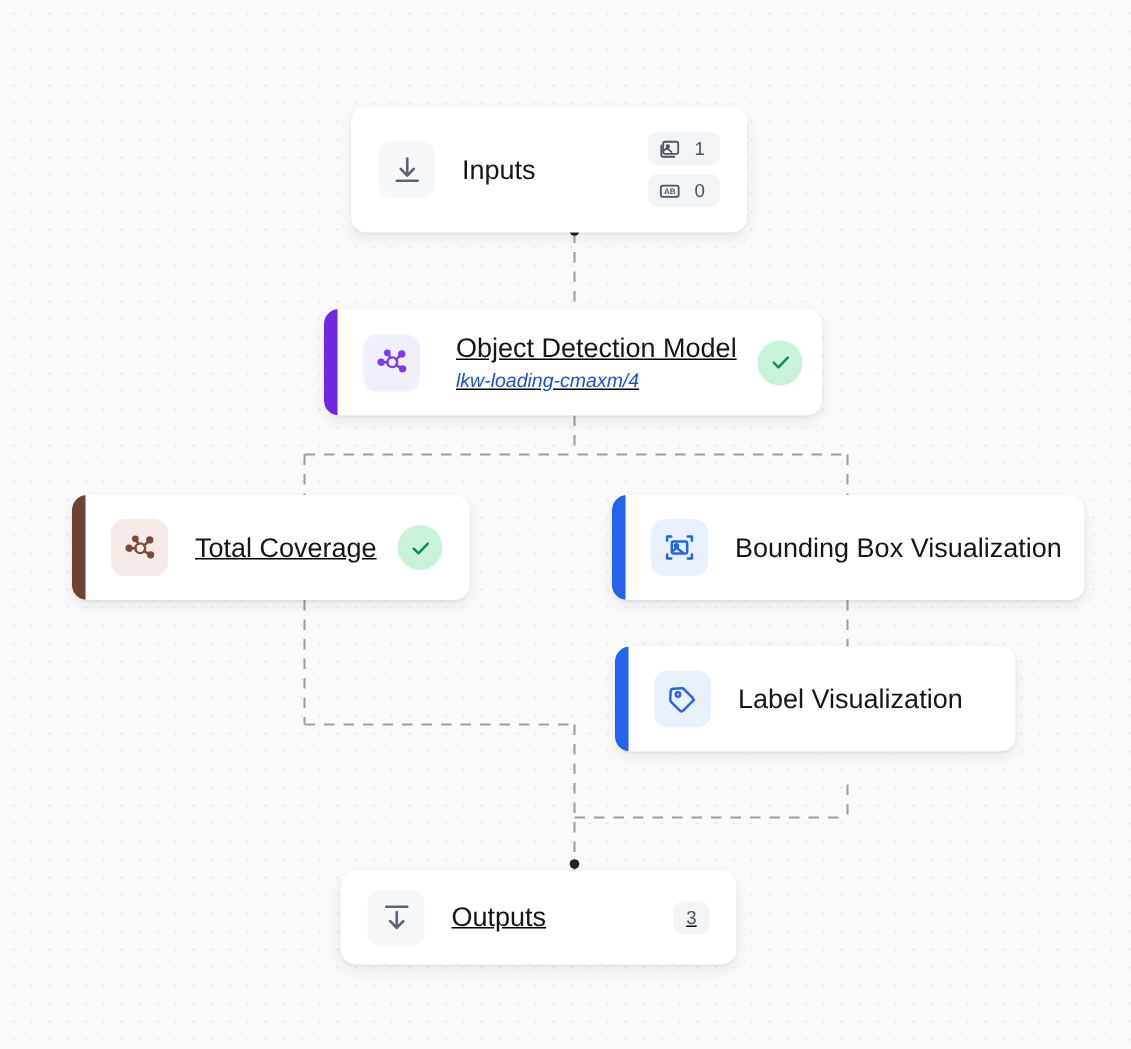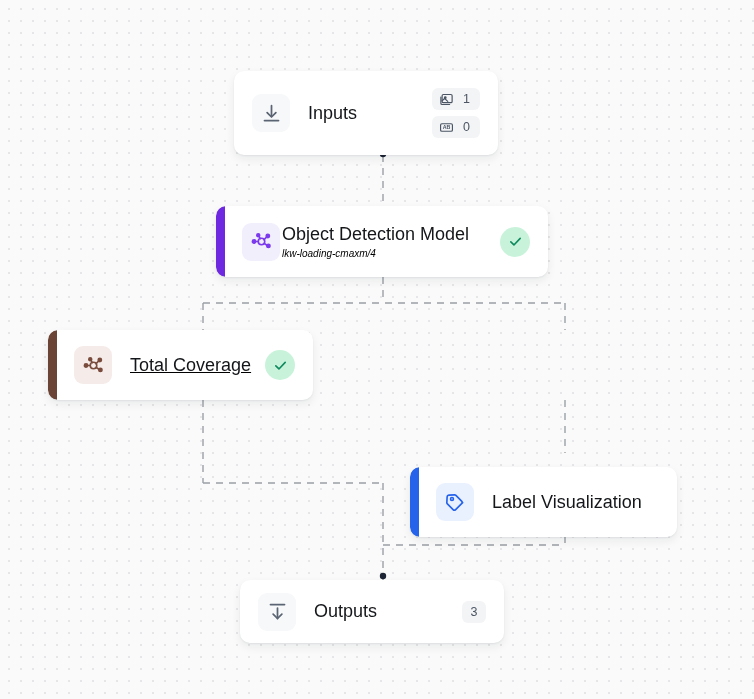--- a/index.html
+++ b/index.html
@@ -71,26 +71,26 @@
   }
 
   .node-title {
     font-size: 18px;
     color: #141619;
     margin-left: 18px;
     white-space: nowrap;
     line-height: 1.15;
   }
 
-  .title-block { margin-left: 2px; }
+  .title-block { margin-left: 24px; text-decoration: underline; }
   .title-block .node-title { margin-left: 0; }
   .node-sub {
-    font-size: 10px;
+    font-size: 13px;
     font-style: italic;
-    color: #000000;
+    color: #1d4ed8;
     margin-top: 3px;
     white-space: nowrap;
   }
 
   .spacer { flex: 1 1 auto; }
 
   
   .badge-col {
     display: flex;
     flex-direction: column;
@@ -135,22 +135,22 @@
     justify-content: center;
     flex: none;
     margin-left: 14px;
   }
 
   
   #node-inputs   { left: 234px; top: 71px;  width: 264px; height: 84px; }
   #node-model    { left: 216px; top: 206px; width: 332px; height: 71px; }
   #node-coverage { left: 48px;  top: 330px; width: 265px; height: 70px; text-decoration: underline; }
   #node-bbox     { left: 408px; top: 330px; width: 315px; height: 70px; }
-  #node-label    { left: 410px; top: 467px; width: 267px; height: 70px; align-items: center; }
-  #node-outputs  { left: 240px; top: 580px; width: 264px; height: 63px; }
+  #node-label    { left: 410px; top: 431px; width: 267px; height: 70px; align-items: center; }
+  #node-outputs  { left: 227px; top: 580px; width: 264px; height: 63px; text-decoration: underline; }
 </style>
 </head>
 <body>
 
 <div id="canvas">
 
   <svg id="edges" viewBox="0 0 754 699" width="754" height="699">
     <g fill="none" stroke="#9aa0a6" stroke-width="1.4" stroke-dasharray="7 6">
 
       <path d="M383,155 L383,206"></path>
@@ -256,20 +256,37 @@
       <div class="node-title">Total Coverage</div>
       <div class="spacer"></div>
       <div class="status-check">
         <svg width="15" height="15" viewBox="0 0 24 24" fill="none" stroke="#0f8a5f" stroke-width="2.6" stroke-linecap="round" stroke-linejoin="round">
           <path d="M4.5 12.5l5 5 10-10.5"></path>
         </svg>
       </div>
     </div>
   </div>
 
+  <div class="node has-accent" id="node-bbox">
+    <div class="accent" style="background:#2563eb"></div>
+    <div class="node-inner">
+      <div class="icon-tile" style="background:#eaf1fe">
+        <svg width="22" height="22" viewBox="0 0 24 24" fill="none" stroke="#2563eb" stroke-width="1.8" stroke-linecap="round" stroke-linejoin="round">
+          <path d="M3 7V4h3"></path>
+            <path d="M21 7V4h-3"></path>
+          <path d="M3 17v3h3"></path>
+            <path d="M21 17v3h-3"></path>
+          <rect x="6.4" y="7.6" width="11.2" height="8.8" rx="1.3"></rect>
+          <circle cx="9.8" cy="10.7" r="1.1" fill="#2563eb"></circle>
+          <path d="M6.6 15l3.4-2.8 4.2 3.4"></path>
+        </svg>
+      </div>
+      <div class="node-title">Bounding Box Visualization</div>
+    </div>
+  </div>
 
   <div class="node has-accent" id="node-label">
     <div class="accent" style="background:#2563eb"></div>
     <div class="node-inner">
       <div class="icon-tile" style="background:#eaf1fe">
         <svg width="22" height="22" viewBox="0 0 24 24" fill="none" stroke="#2563eb" stroke-width="1.8" stroke-linecap="round" stroke-linejoin="round">
           <path d="M20.3 12.7l-7.6 7.6a2 2 0 0 1-2.8 0l-6.2-6.2a2 2 0 0 1-.6-1.5l.3-6.2a2 2 0 0 1 1.9-1.9l6.2-.3a2 2 0 0 1 1.5.6l6.2 6.2a2 2 0 0 1 0 2.8z"></path>
           <circle cx="8.7" cy="8.7" r="1.6"></circle>
         </svg>
       </div>

